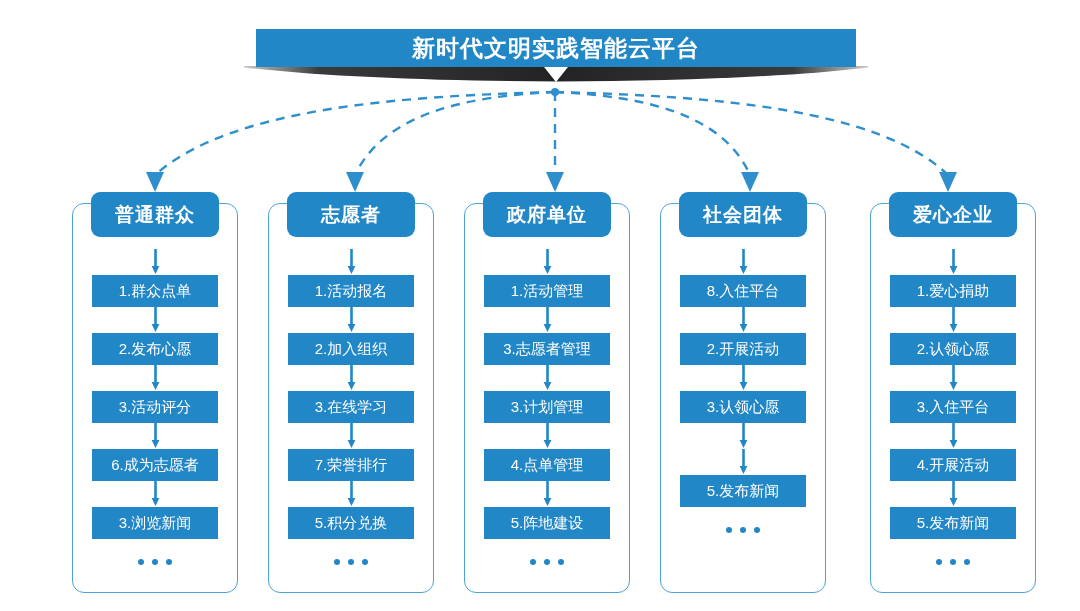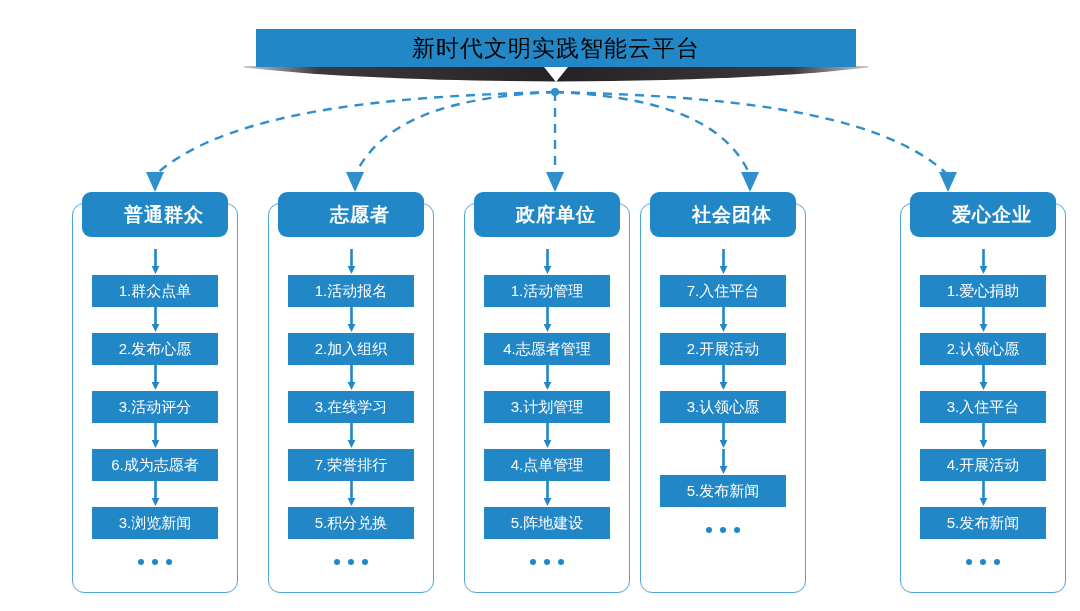--- a/index.html
+++ b/index.html
@@ -25,23 +25,23 @@
     background: #2287c6;
     z-index: 6;
   }
   #header-title {
     position: absolute;
     left: 0; top: 0;
     width: 100%;
     height: 38px;
     line-height: 38px;
     text-align: center;
-    color: #000000;
+    color: #ffffff;
     font-size: 23px;
-    font-weight: normal;
+    font-weight: bold;
     letter-spacing: 1px;
     white-space: nowrap;
   }
   #header-ribbon {
     position: absolute;
     left: 244px;
     top: 66px;
     width: 624px;
     height: 26px;
     z-index: 5;
@@ -79,21 +79,20 @@
     background: #2287c6;
     border-radius: 9px;
     color: #ffffff;
     font-size: 19px;
     font-weight: bold;
     line-height: 45px;
     text-align: center;
     letter-spacing: 1px;
     white-space: nowrap;
     z-index: 4;
-    padding-left: 18px;
   }
   .steps {
     position: absolute;
     left: 0;
     top: 45px;
     width: 100%;
     display: flex;
     flex-direction: column;
     align-items: center;
   }
@@ -233,48 +232,48 @@
 <div class="column" style="left:464px;">
   <div class="column-header">政府单位</div>
   <div class="steps">
     <svg class="step-arrow" viewBox="0 0 9 26">
         <path d="M3.2 0 h2.6 v17 h2.6 L4.5 25 L0.6 17 h2.6 Z" fill="#2287c6"></path>
       </svg>
     <div class="step-box">1.活动管理</div>
     <svg class="step-arrow" viewBox="0 0 9 26">
         <path d="M3.2 0 h2.6 v17 h2.6 L4.5 25 L0.6 17 h2.6 Z" fill="#2287c6"></path>
       </svg>
-    <div class="step-box">4.志愿者管理</div>
+    <div class="step-box">3.志愿者管理</div>
     <svg class="step-arrow" viewBox="0 0 9 26">
         <path d="M3.2 0 h2.6 v17 h2.6 L4.5 25 L0.6 17 h2.6 Z" fill="#2287c6"></path>
       </svg>
     <div class="step-box">3.计划管理</div>
     <svg class="step-arrow" viewBox="0 0 9 26">
         <path d="M3.2 0 h2.6 v17 h2.6 L4.5 25 L0.6 17 h2.6 Z" fill="#2287c6"></path>
       </svg>
     <div class="step-box">4.点单管理</div>
     <svg class="step-arrow" viewBox="0 0 9 26">
         <path d="M3.2 0 h2.6 v17 h2.6 L4.5 25 L0.6 17 h2.6 Z" fill="#2287c6"></path>
       </svg>
     <div class="step-box">5.阵地建设</div>
     <div class="ellipsis">
       <i></i>
       <i></i>
       <i></i>
     </div>
   </div>
 </div>
 
-<div class="column" style="left:640px;">
+<div class="column" style="left:660px;">
   <div class="column-header">社会团体</div>
   <div class="steps">
     <svg class="step-arrow" viewBox="0 0 9 26">
         <path d="M3.2 0 h2.6 v17 h2.6 L4.5 25 L0.6 17 h2.6 Z" fill="#2287c6"></path>
       </svg>
-    <div class="step-box">7.入住平台</div>
+    <div class="step-box">8.入住平台</div>
     <svg class="step-arrow" viewBox="0 0 9 26">
         <path d="M3.2 0 h2.6 v17 h2.6 L4.5 25 L0.6 17 h2.6 Z" fill="#2287c6"></path>
       </svg>
     <div class="step-box">2.开展活动</div>
     <svg class="step-arrow" viewBox="0 0 9 26">
         <path d="M3.2 0 h2.6 v17 h2.6 L4.5 25 L0.6 17 h2.6 Z" fill="#2287c6"></path>
       </svg>
     <div class="step-box">3.认领心愿</div>
     <svg class="step-arrow" viewBox="0 0 9 26">
         <path d="M3.2 0 h2.6 v17 h2.6 L4.5 25 L0.6 17 h2.6 Z" fill="#2287c6"></path>
@@ -284,21 +283,21 @@
       </svg>
     <div class="step-box">5.发布新闻</div>
     <div class="ellipsis">
       <i></i>
       <i></i>
       <i></i>
     </div>
   </div>
 </div>
 
-<div class="column" style="left:900px;">
+<div class="column" style="left:870px;">
   <div class="column-header">爱心企业</div>
   <div class="steps">
     <svg class="step-arrow" viewBox="0 0 9 26">
         <path d="M3.2 0 h2.6 v17 h2.6 L4.5 25 L0.6 17 h2.6 Z" fill="#2287c6"></path>
       </svg>
     <div class="step-box">1.爱心捐助</div>
     <svg class="step-arrow" viewBox="0 0 9 26">
         <path d="M3.2 0 h2.6 v17 h2.6 L4.5 25 L0.6 17 h2.6 Z" fill="#2287c6"></path>
       </svg>
     <div class="step-box">2.认领心愿</div>

